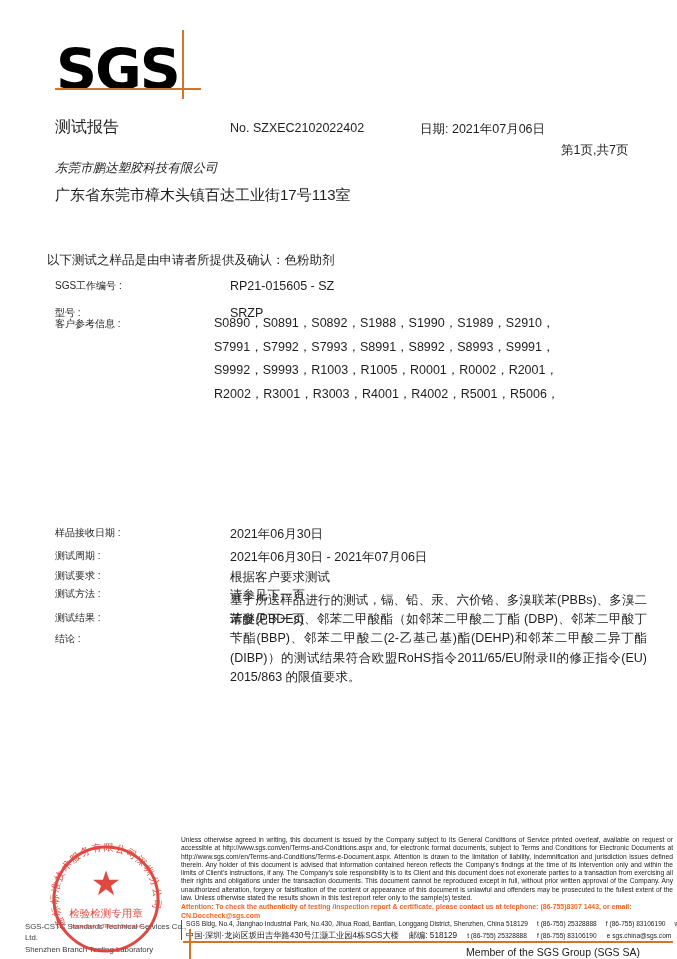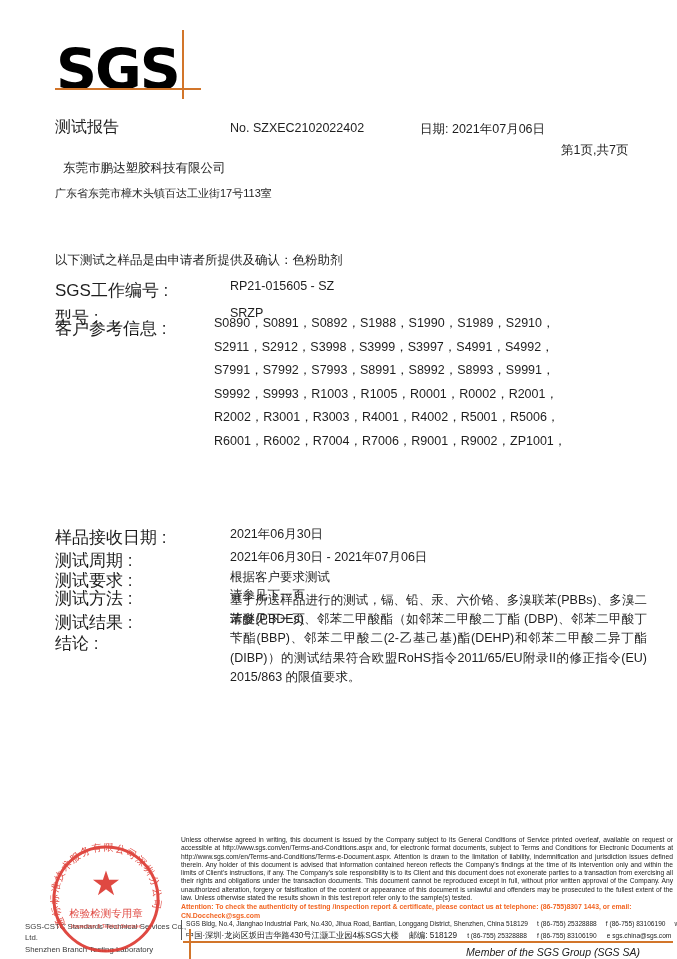--- a/index.html
+++ b/index.html
@@ -14,46 +14,46 @@
     font-family:"DejaVu Sans","Liberation Sans",sans-serif;line-height:1;margin-top:20px;
   }
   .logo-underline{position:absolute;left:55px;top:88px;width:146px;height:2px;background:#d2752a;}
   .logo-vline{position:absolute;left:182px;top:30px;width:2px;height:69px;background:#d2752a;}
   
   .hdr-title{position:absolute;left:55px;top:117px;font-size:16px;font-weight:normal;}
   .hdr-no{position:absolute;left:230px;top:121px;font-size:12.5px;}
   .hdr-date{position:absolute;left:420px;top:121px;font-size:12.5px;}
   .hdr-pages{position:absolute;left:561px;top:121px;font-size:12.5px;margin-top:21px;}
   
-  .app-name{position:absolute;left:63px;top:160px;font-size:12.5px;}
-  .app-addr{position:absolute;left:55px;top:186px;font-size:11px;}
+  .app-name{position:absolute;left:55px;top:160px;font-size:12.5px;font-style:italic;}
+  .app-addr{position:absolute;left:55px;top:186px;font-size:15px;}
   
-  .stmt{position:absolute;left:55px;top:252px;font-size:12.5px;}
-  .flabel{position:absolute;left:55px;font-size:17px;white-space:nowrap;}
+  .stmt{position:absolute;left:47px;top:252px;font-size:12.5px;}
+  .flabel{position:absolute;left:55px;font-size:10px;white-space:nowrap;}
   .fvalue{position:absolute;left:230px;font-size:12.5px;white-space:nowrap;}
   .ref-lines{position:absolute;left:214px;top:312px;font-size:12.5px;line-height:23.5px;width:430px;}
   .conclusion-text{
     position:absolute;left:230px;top:591px;width:417px;
     font-size:12.5px;line-height:19.2px;text-align:justify;white-space:normal;
   }
   
   .disclaimer{
     position:absolute;left:181px;top:836px;width:492px;
     font-size:6.7px;line-height:1.24;text-align:justify;color:#222;
   }
   .attention{
     position:absolute;left:181px;top:903px;width:492px;
     font-size:6.9px;line-height:1.25;font-weight:bold;color:#f26522;
   }
   .addr-divider{position:absolute;left:181px;top:920px;width:1px;height:20px;background:#555;}
   .addr-en{position:absolute;left:186px;top:920px;width:487px;font-size:6.6px;color:#222;display:flex;gap:9px;white-space:nowrap;}
   .addr-cn{position:absolute;left:186px;top:930px;width:487px;font-size:8.2px;color:#222;display:flex;gap:10px;white-space:nowrap;align-items:baseline;}
   .orange-rule{position:absolute;left:183px;top:941px;width:490px;height:2px;background:#d2752a;}
   .orange-vline{position:absolute;left:189px;top:929px;width:2px;height:30px;background:#d2752a;}
-  .member{position:absolute;right:37px;top:946px;font-size:10.5px;color:#222;font-style:italic;}
+  .member{position:absolute;right:37px;top:946px;font-size:10.5px;color:#222;}
   .company-lines{position:absolute;left:25px;top:921px;width:165px;font-size:7.8px;line-height:1.45;color:#3a3a3a;z-index:1;}
   .stamp{position:absolute;left:50px;top:843px;width:112px;height:112px;z-index:2;opacity:.92;}
 </style>
 </head>
 <body>
 
 <div>
 
   <div class="logo-text">SGS</div>
   <div class="logo-underline"></div>
@@ -71,25 +71,23 @@
 
   <div class="flabel" style="top:279px">SGS工作编号 :</div>
   <div class="fvalue" style="top:279px">RP21-015605 - SZ</div>
 
   <div class="flabel" style="top:306px">型号 :</div>
   <div class="fvalue" style="top:306px">SRZP</div>
 
   <div class="flabel" style="top:317px">客户参考信息 :</div>
   <div class="ref-lines">
     <div>S0890，S0891，S0892，S1988，S1990，S1989，S2910，</div>
-    <div>S2911，S2912，S3998，S3999，S3997，S4991，S4992，</div>
     <div>S7991，S7992，S7993，S8991，S8992，S8993，S9991，</div>
     <div>S9992，S9993，R1003，R1005，R0001，R0002，R2001，</div>
     <div>R2002，R3001，R3003，R4001，R4002，R5001，R5006，</div>
-    <div>R6001，R6002，R7004，R7006，R9001，R9002，ZP1001，</div>
   </div>
 
   <div class="flabel" style="top:526px">样品接收日期 :</div>
   <div class="fvalue" style="top:526px">2021年06月30日</div>
 
   <div class="flabel" style="top:549px">测试周期 :</div>
   <div class="fvalue" style="top:549px">2021年06月30日 - 2021年07月06日</div>
 
   <div class="flabel" style="top:569px">测试要求 :</div>
   <div class="fvalue" style="top:569px">根据客户要求测试</div>

